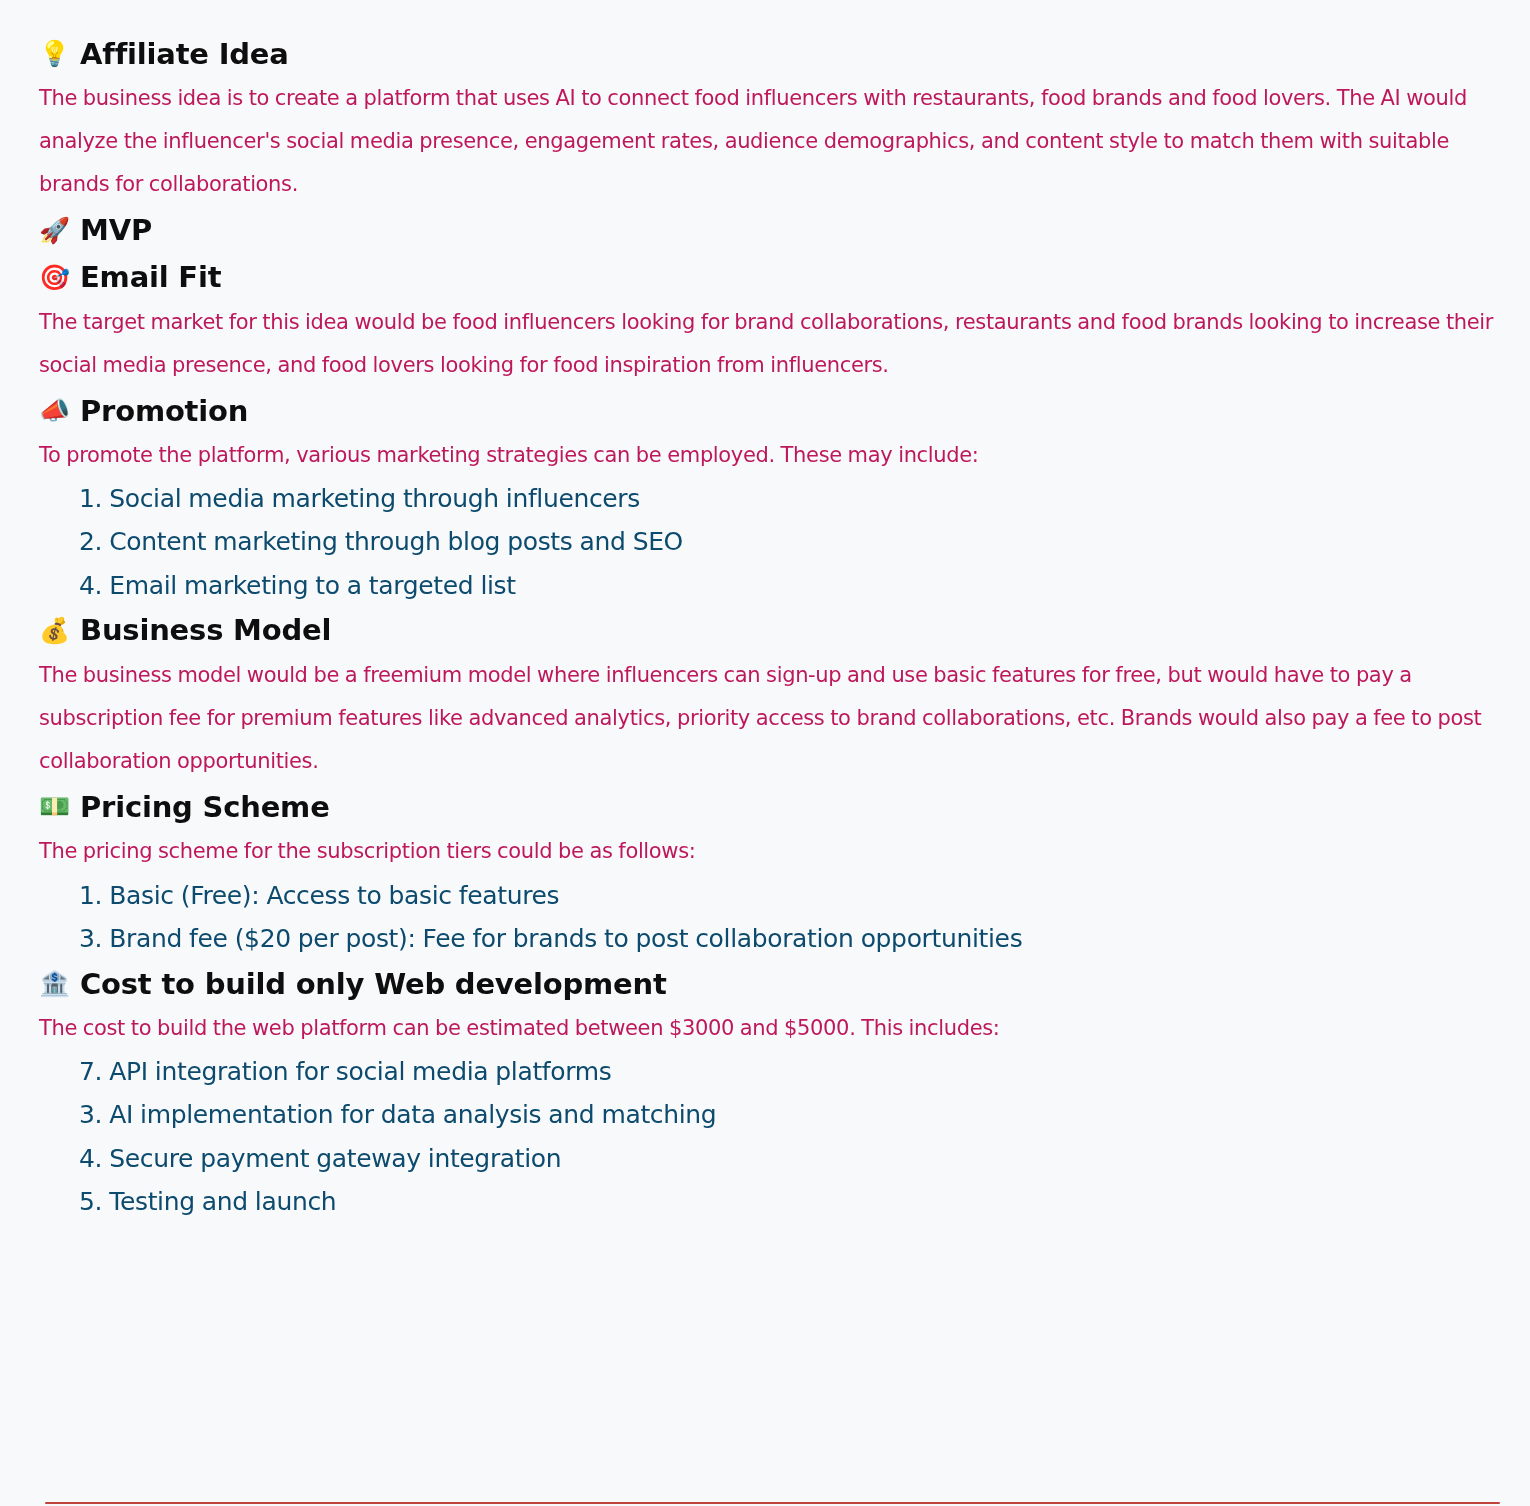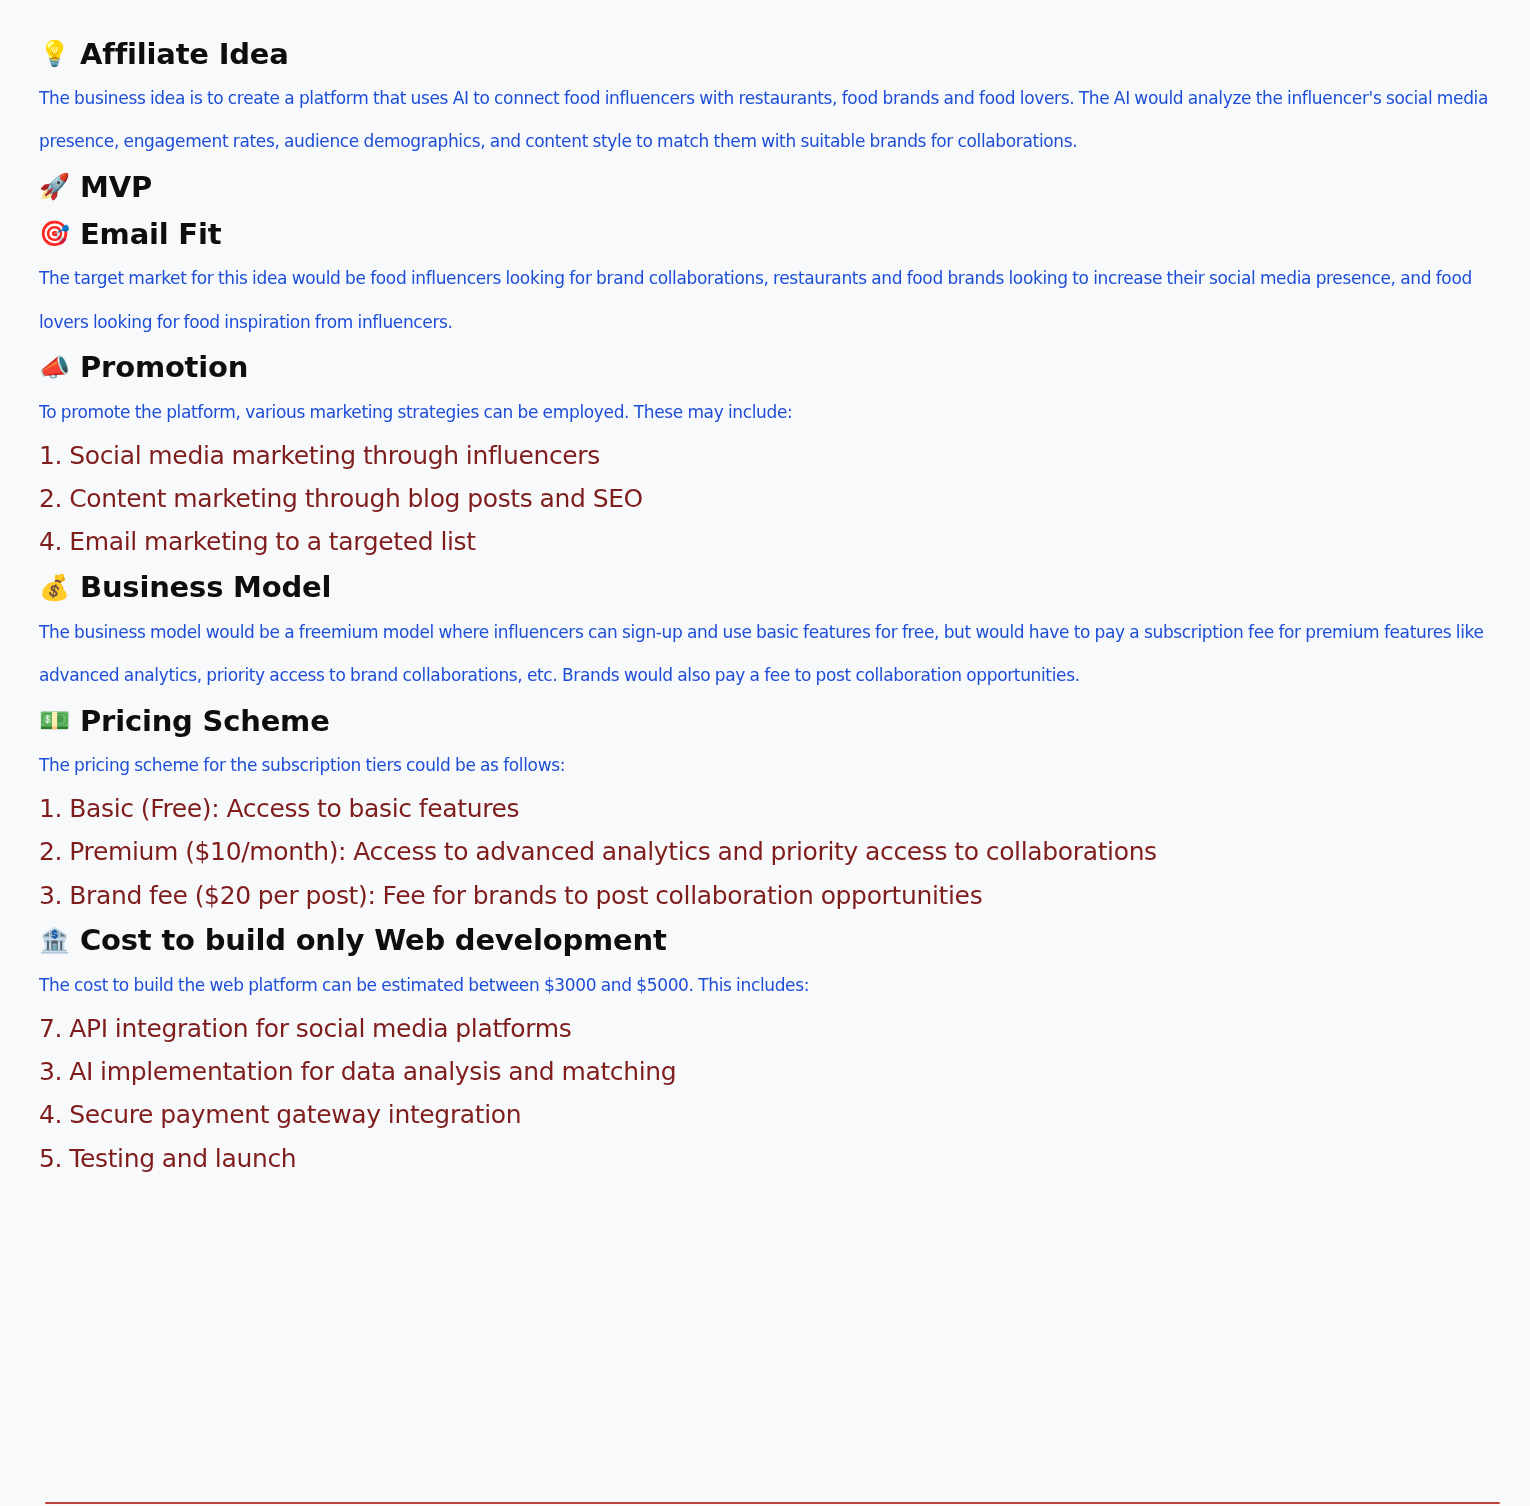--- a/index.html
+++ b/index.html
@@ -33,33 +33,34 @@
       display: inline-flex;
       align-items: center;
       justify-content: center;
       width: 32px;
       height: 32px;
       margin-right: 9px;
       font-size: 25px;
       line-height: 1;
     }
     .para {
-      font-size: 17px;
+      font-size: 21px;
       line-height: 43.2px;
-      color: #1d4ed8;
+      color: #be185d;
       letter-spacing: -0.35px;
       word-spacing: -0.5px;
     }
     .list-item {
       font-size: 25px;
       line-height: 43.2px;
-      color: #7f1d1d;
+      color: #0c4a6e;
       letter-spacing: -0.35px;
       word-spacing: -0.5px;
       white-space: nowrap;
+      margin-left: 40px;
     }
     .bottom-rule {
       position: absolute;
       left: 45px;
       right: 30px;
       top: 1502px;
       height: 2px;
       background: #c0433b;
       border-radius: 1px;
     }
@@ -123,21 +124,20 @@
   </div>
 
   <div class="section">
     <div class="section-heading">
       <span class="icon ico-bill">💵</span>
       <span>Pricing Scheme</span>
     </div>
     <p class="para">The pricing scheme for the subscription tiers could be as follows:</p>
     <div class="list">
       <div class="list-item">1. Basic (Free): Access to basic features</div>
-      <div class="list-item">2. Premium ($10/month): Access to advanced analytics and priority access to collaborations</div>
       <div class="list-item">3. Brand fee ($20 per post): Fee for brands to post collaboration opportunities</div>
     </div>
   </div>
 
   <div class="section">
     <div class="section-heading">
       <span class="icon ico-bank">🏦</span>
       <span>Cost to build only Web development</span>
     </div>
     <p class="para">The cost to build the web platform can be estimated between $3000 and $5000. This includes:</p>

